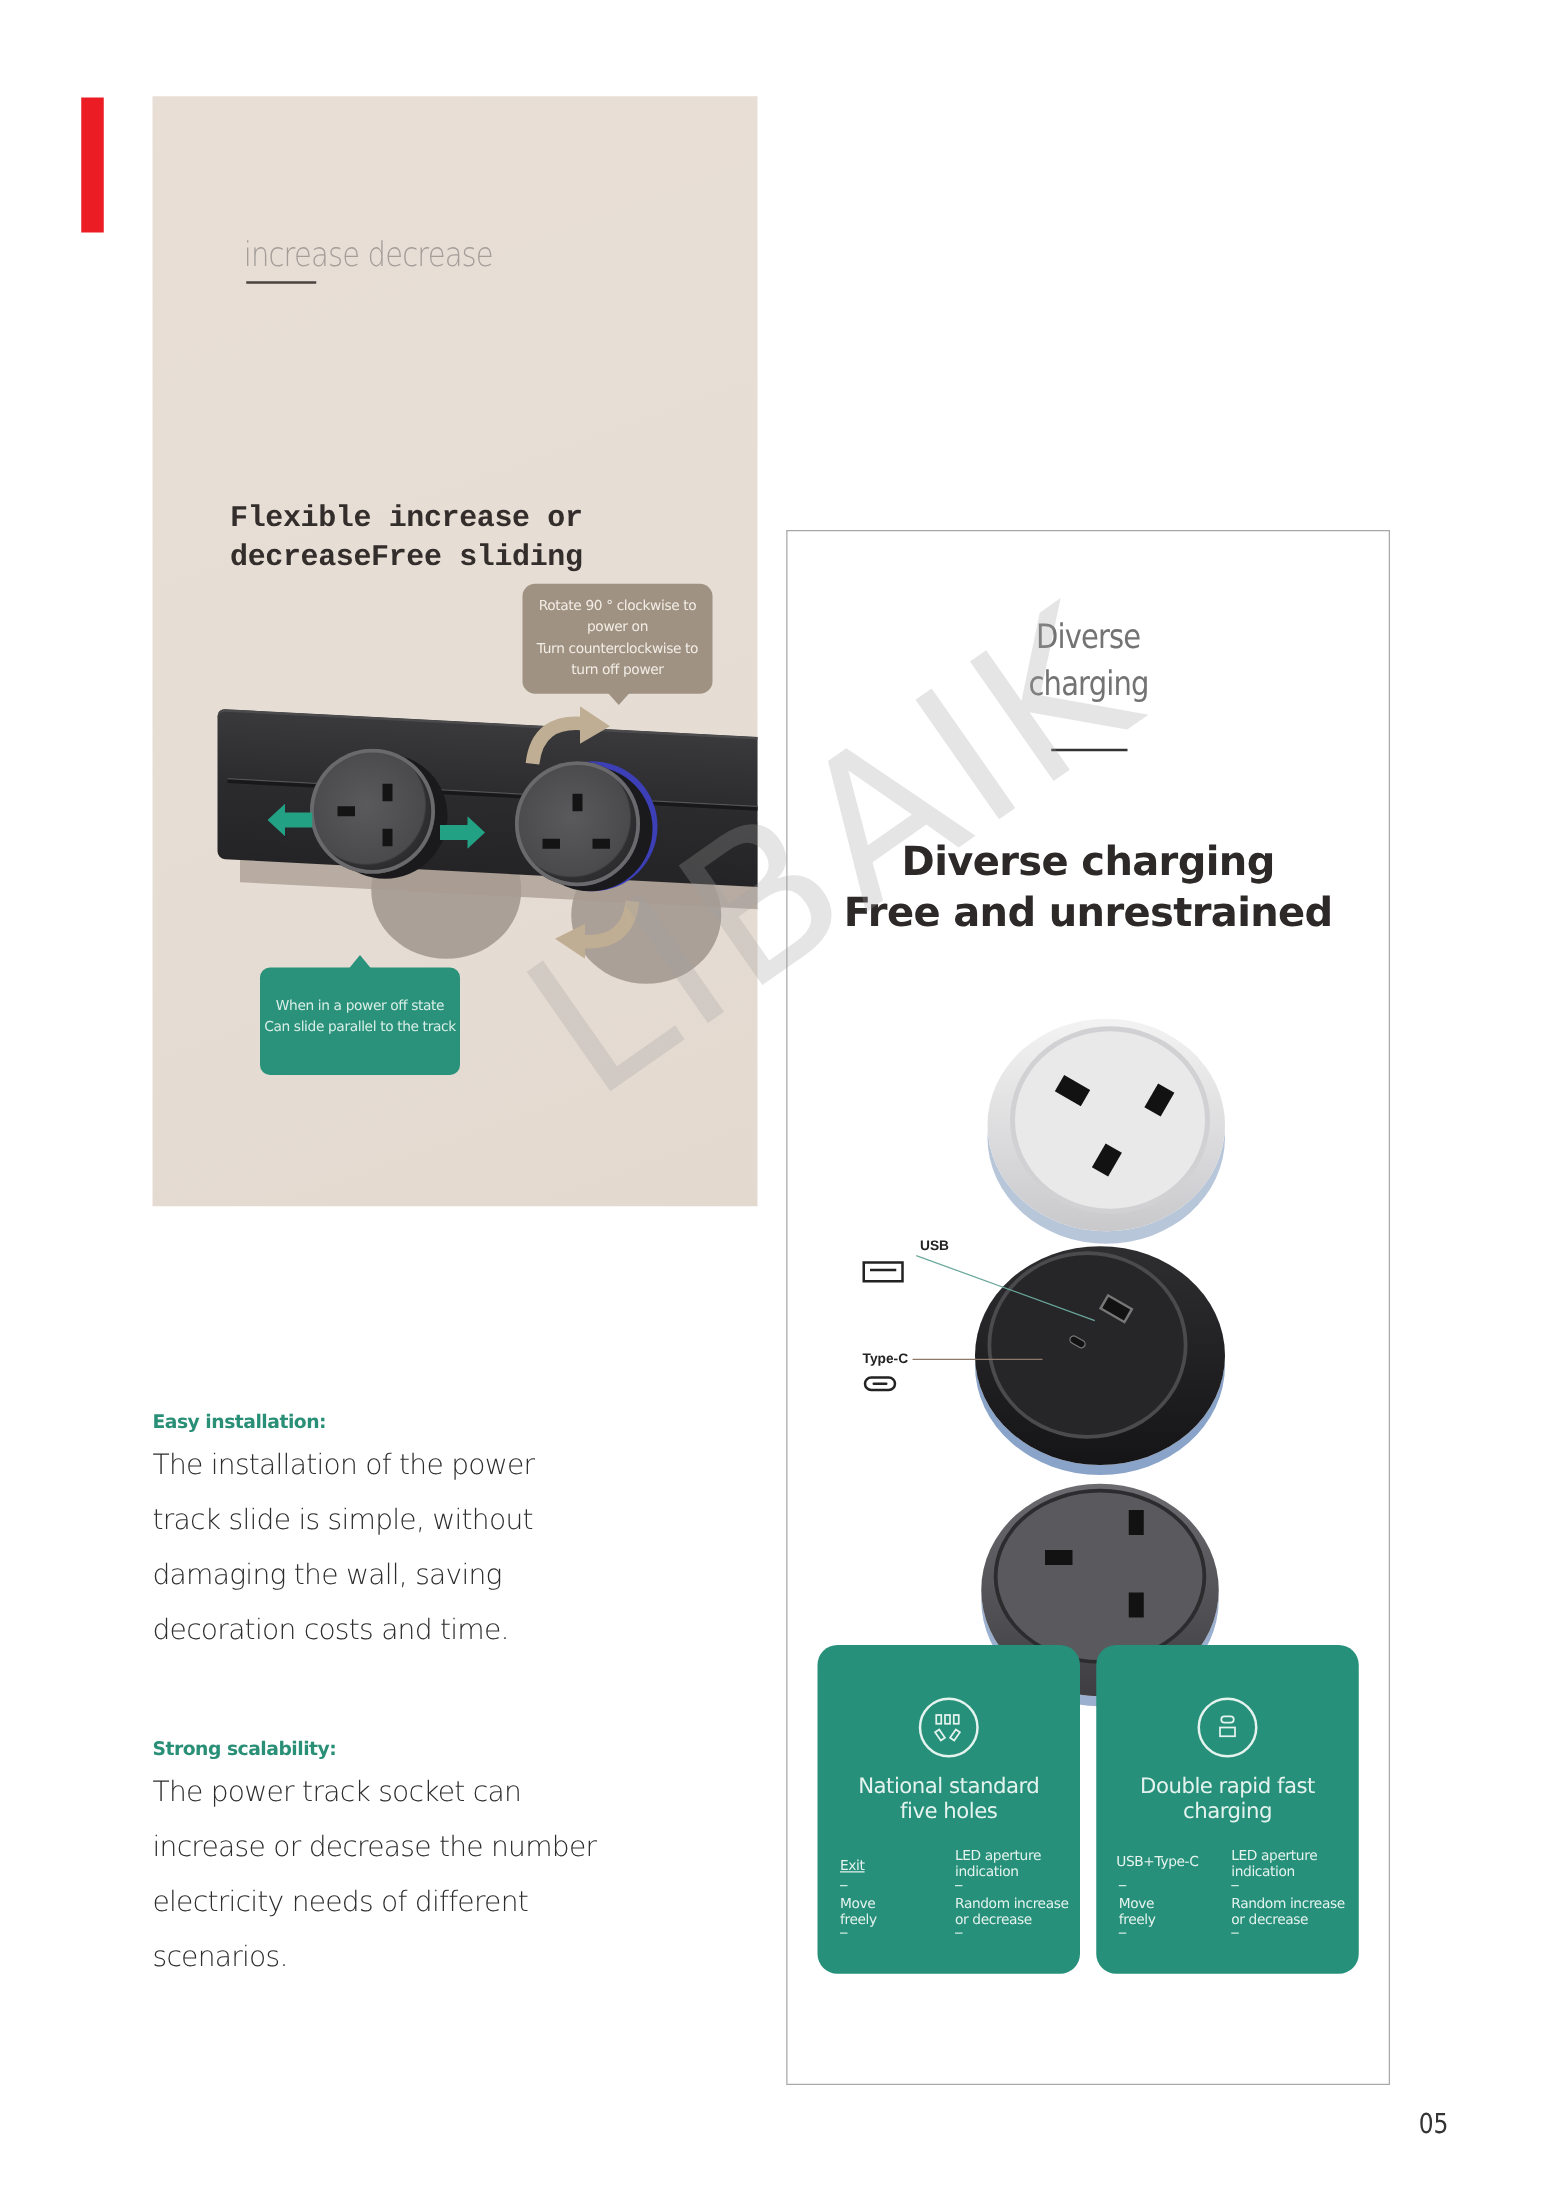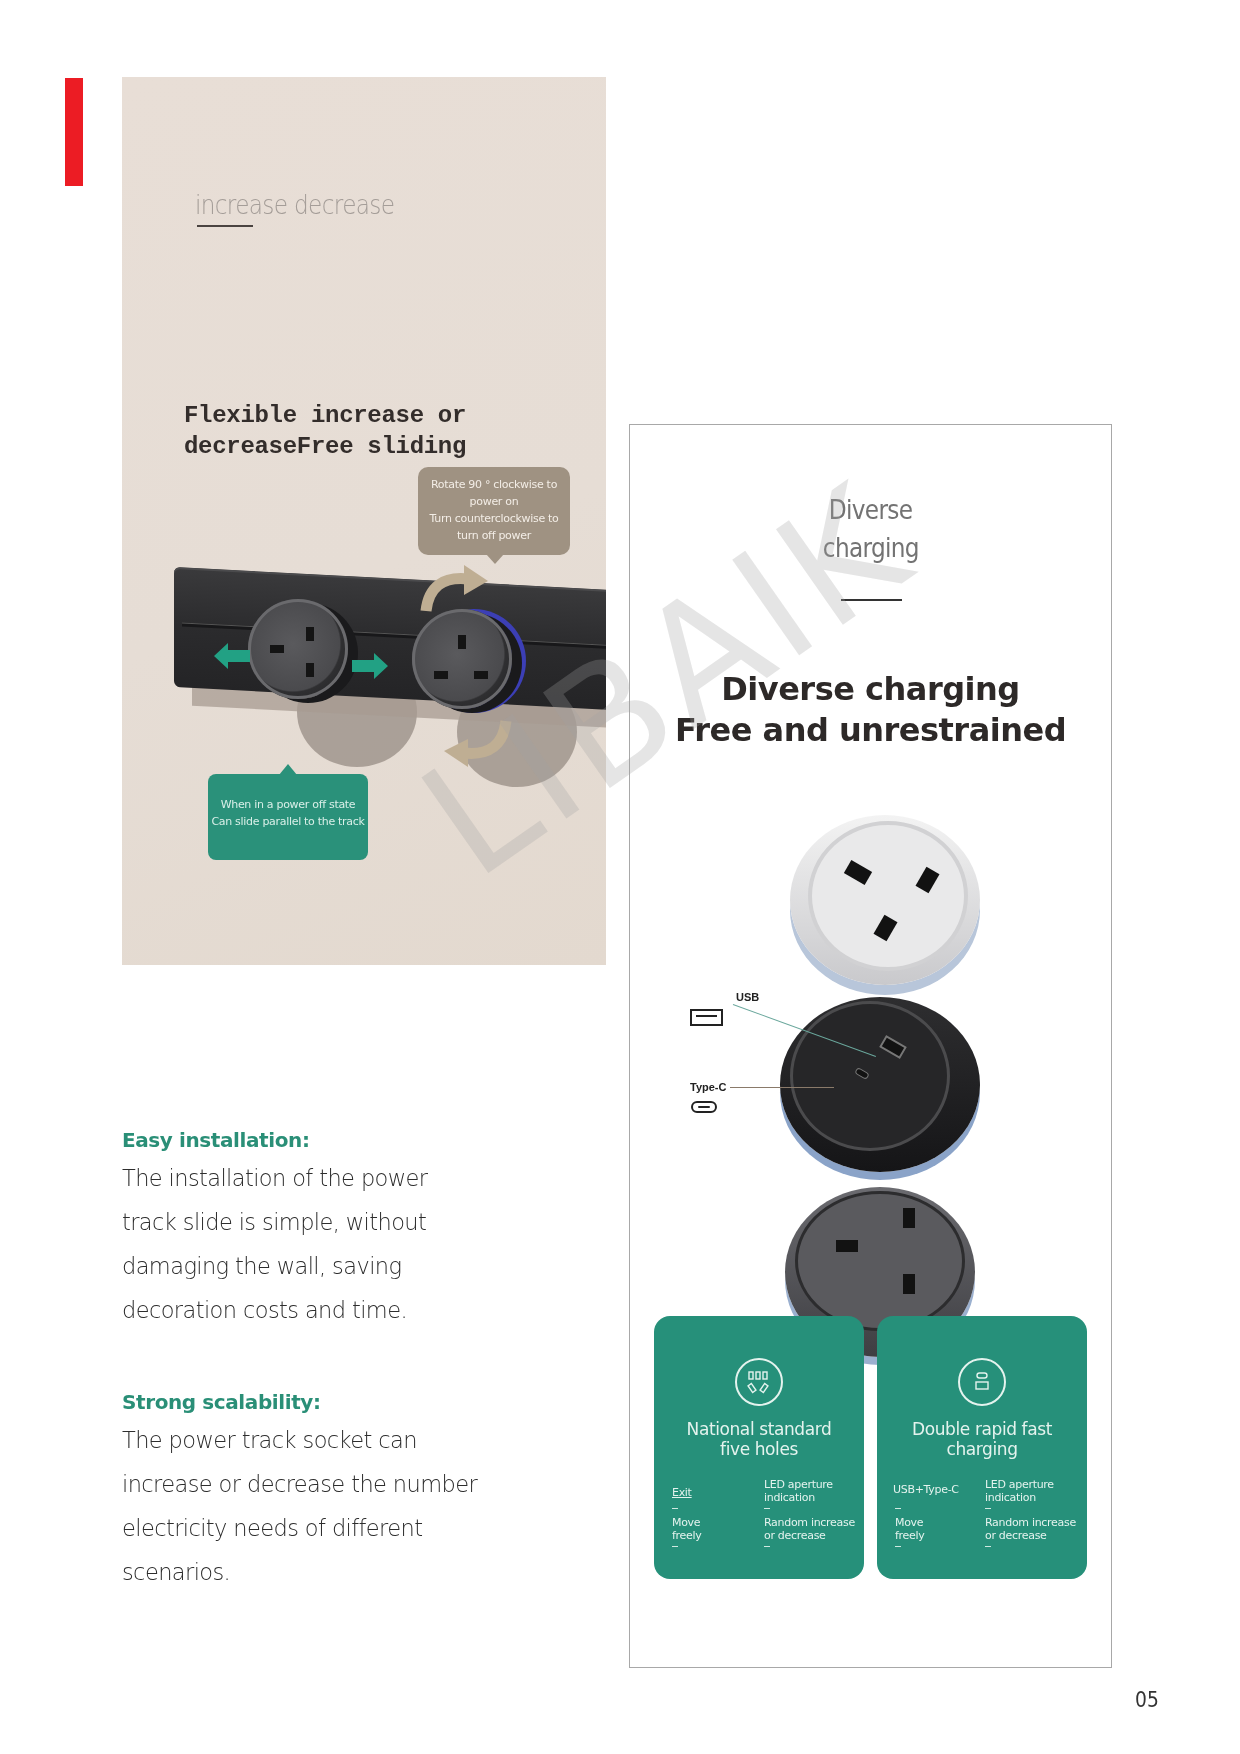--- a/index.html
+++ b/index.html
@@ -59,21 +59,21 @@
     .pin { position: absolute; background: #141414; }
 
     
     .watermark {
       position: absolute; left: 390px; top: 760px; font-size: 160px; color: rgba(160,160,160,0.28);
       font-family: "DejaVu Sans", sans-serif; transform: rotate(-35deg); transform-origin: left top; letter-spacing: 6px; pointer-events: none;
     }
 
     
     .feature { position: absolute; left: 122px; width: 420px; }
-    .feature .f-title { font-family: "DejaVu Sans", sans-serif; font-weight: bold; font-size: 20px; color: #2a8f77; letter-spacing: -0.4px; }
+    .feature .f-title { font-family: "DejaVu Sans", sans-serif; font-weight: bold; font-size: 15px; color: #2a8f77; letter-spacing: -0.4px; }
     .feature .f-body { font-family: "DejaVu Sans", sans-serif; font-size: 22.5px; line-height: 44px; color: #2d2d2d; font-weight: 300; letter-spacing: -0.6px; margin-top: 4px; }
 
     
     .right-card { position: absolute; left: 629px; top: 424px; width: 483px; height: 1244px; border: 1.5px solid #a8a8a8; background: #fff; }
     .rc-sub { position: absolute; left: 0; width: 100%; top: 66px; text-align: center; font-size: 27px; line-height: 38px; color: #737373; font-family: "DejaVu Sans", sans-serif; letter-spacing: -0.8px; }
     .rc-sub span { display: inline-block; transform: scaleX(0.86); }
     .rc-line { position: absolute; left: 211px; top: 174px; width: 61px; height: 2px; background: #333; }
     .rc-heading { position: absolute; left: 0; width: 100%; top: 244px; text-align: center; font-size: 32px; line-height: 41px; font-weight: bold; color: #2d2928; font-family: "DejaVu Sans", sans-serif; letter-spacing: -0.5px; }
 
     .port-label { position: absolute; font-family: "Liberation Sans Narrow", "Liberation Sans", sans-serif; font-size: 11px; font-weight: bold; color: #222; }

